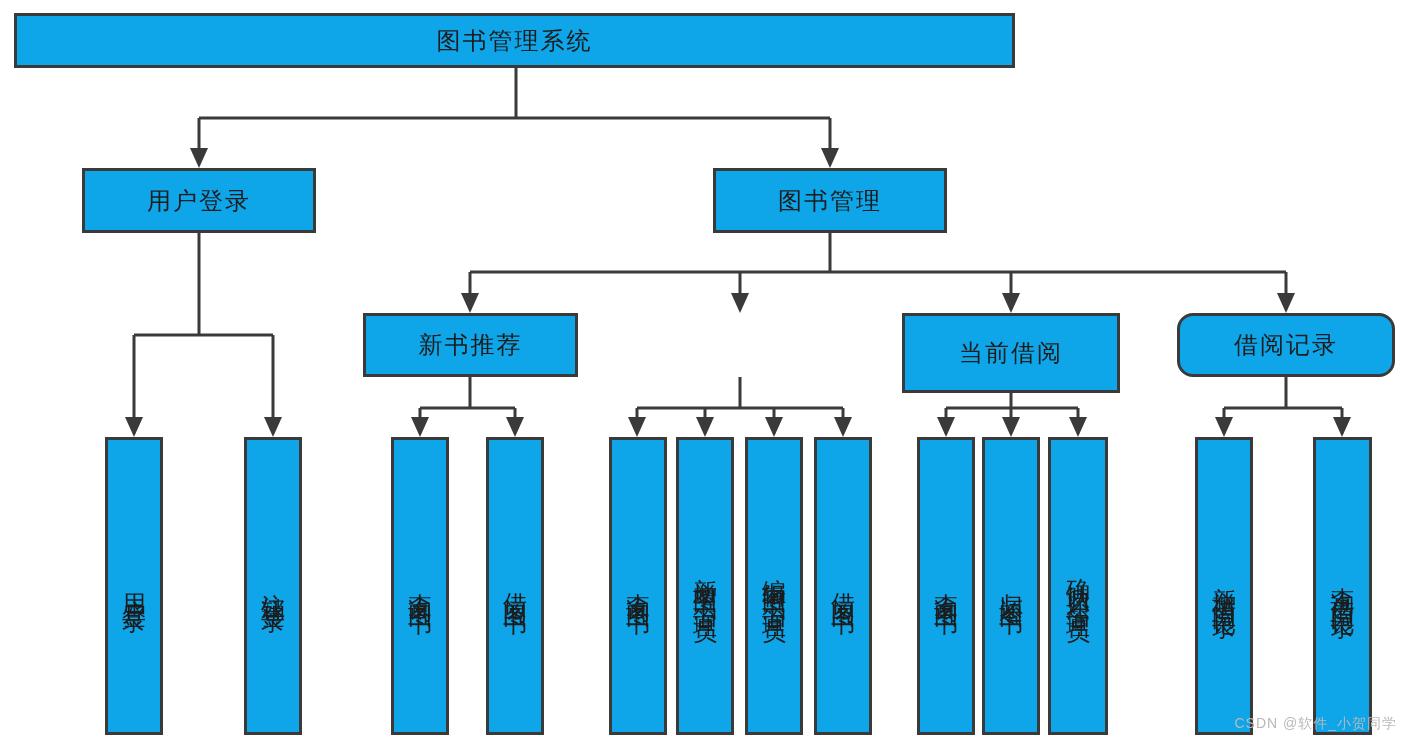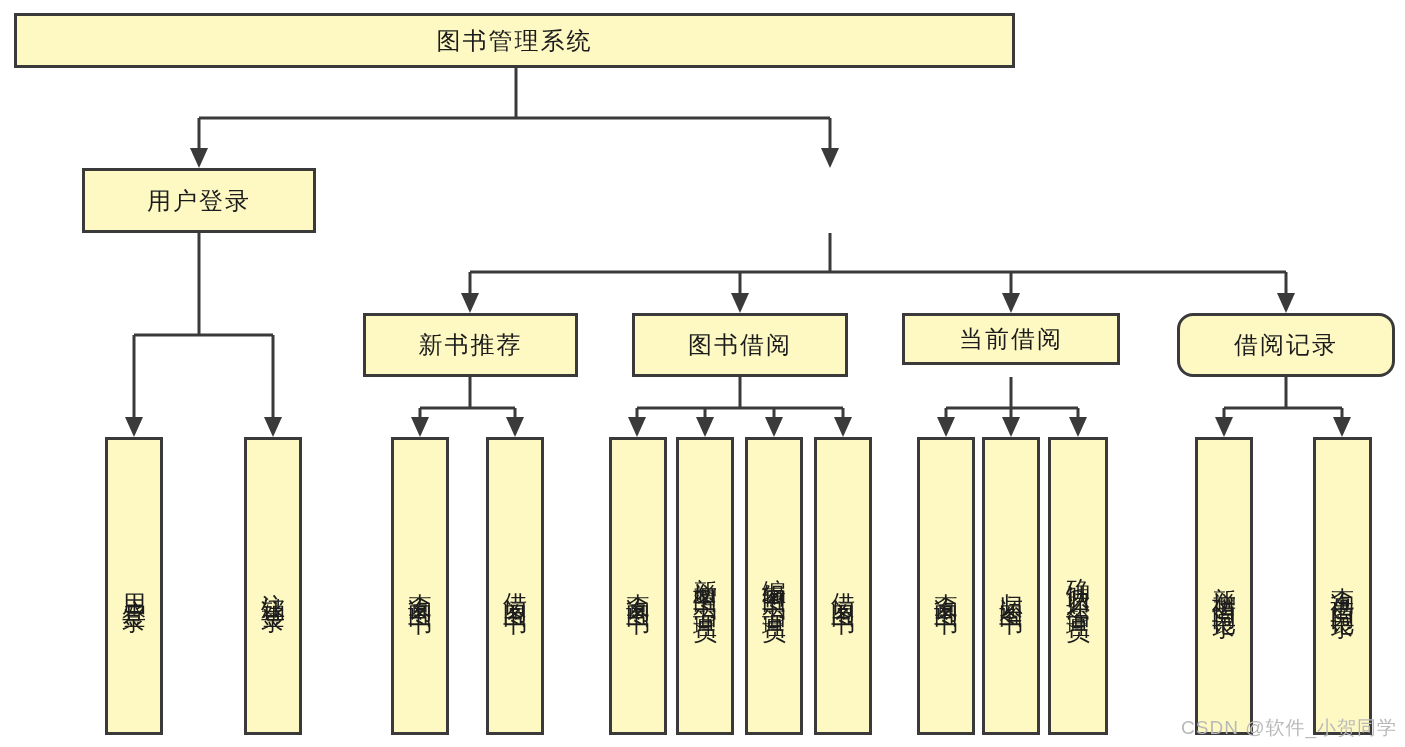--- a/index.html
+++ b/index.html
@@ -18,21 +18,21 @@
   #connectors {
     position: absolute;
     left: 0; top: 0;
     width: 1405px;
     height: 747px;
   }
   .box {
     position: absolute;
     box-sizing: border-box;
     border: 3px solid #3a3a3a;
-    background: #fef9c3;
+    background: #0ea5e9;
     display: flex;
     align-items: center;
     justify-content: center;
     color: #1c1c1c;
   }
   .hlabel {
     font-size: 24px;
     letter-spacing: 2px;
     white-space: nowrap;
     color: #1c1c1c;
@@ -48,21 +48,21 @@
     font-size: 24px;
     letter-spacing: 6px;
     line-height: 1;
     color: #1c1c1c;
     white-space: nowrap;
   }
   .watermark {
     position: absolute;
     right: 8px;
     top: 715px;
-    font-size: 19px;
+    font-size: 14px;
     color: #b9b9b9;
     letter-spacing: 1px;
     white-space: nowrap;
   }
 </style>
 </head>
 <body>
 
 <div id="canvas">
 
@@ -109,28 +109,28 @@
     </g>
   </svg>
 
   <div class="box" style="left:14px; top:13px; width:1001px; height:55px;">
     <span class="hlabel">图书管理系统</span>
   </div>
 
   <div class="box" style="left:82px; top:168px; width:234px; height:65px;">
     <span class="hlabel">用户登录</span>
   </div>
+  <div class="box" style="left:713px; top:168px; width:234px; height:65px;">
+    <span class="hlabel">图书管理</span>
+  </div>
 
   <div class="box" style="left:363px; top:313px; width:215px; height:64px;align-items:center;">
     <span class="hlabel">新书推荐</span>
   </div>
-  <div class="box" style="left:632px; top:313px; width:216px; height:64px;">
-    <span class="hlabel">图书借阅</span>
-  </div>
-  <div class="box" style="left:902px; top:313px; width:218px; height:52px;">
+  <div class="box" style="left:902px; top:313px; width:218px; height:80px;">
     <span class="hlabel">当前借阅</span>
   </div>
   <div class="box" style="left:1177px; top:313px; width:218px; height:64px;border-radius:16px;">
     <span class="hlabel">借阅记录</span>
   </div>
 
   <div class="box leaf" style="left:105px;">
     <span class="vlabel">用户登录</span>
   </div>
   <div class="box leaf" style="left:244px;">

